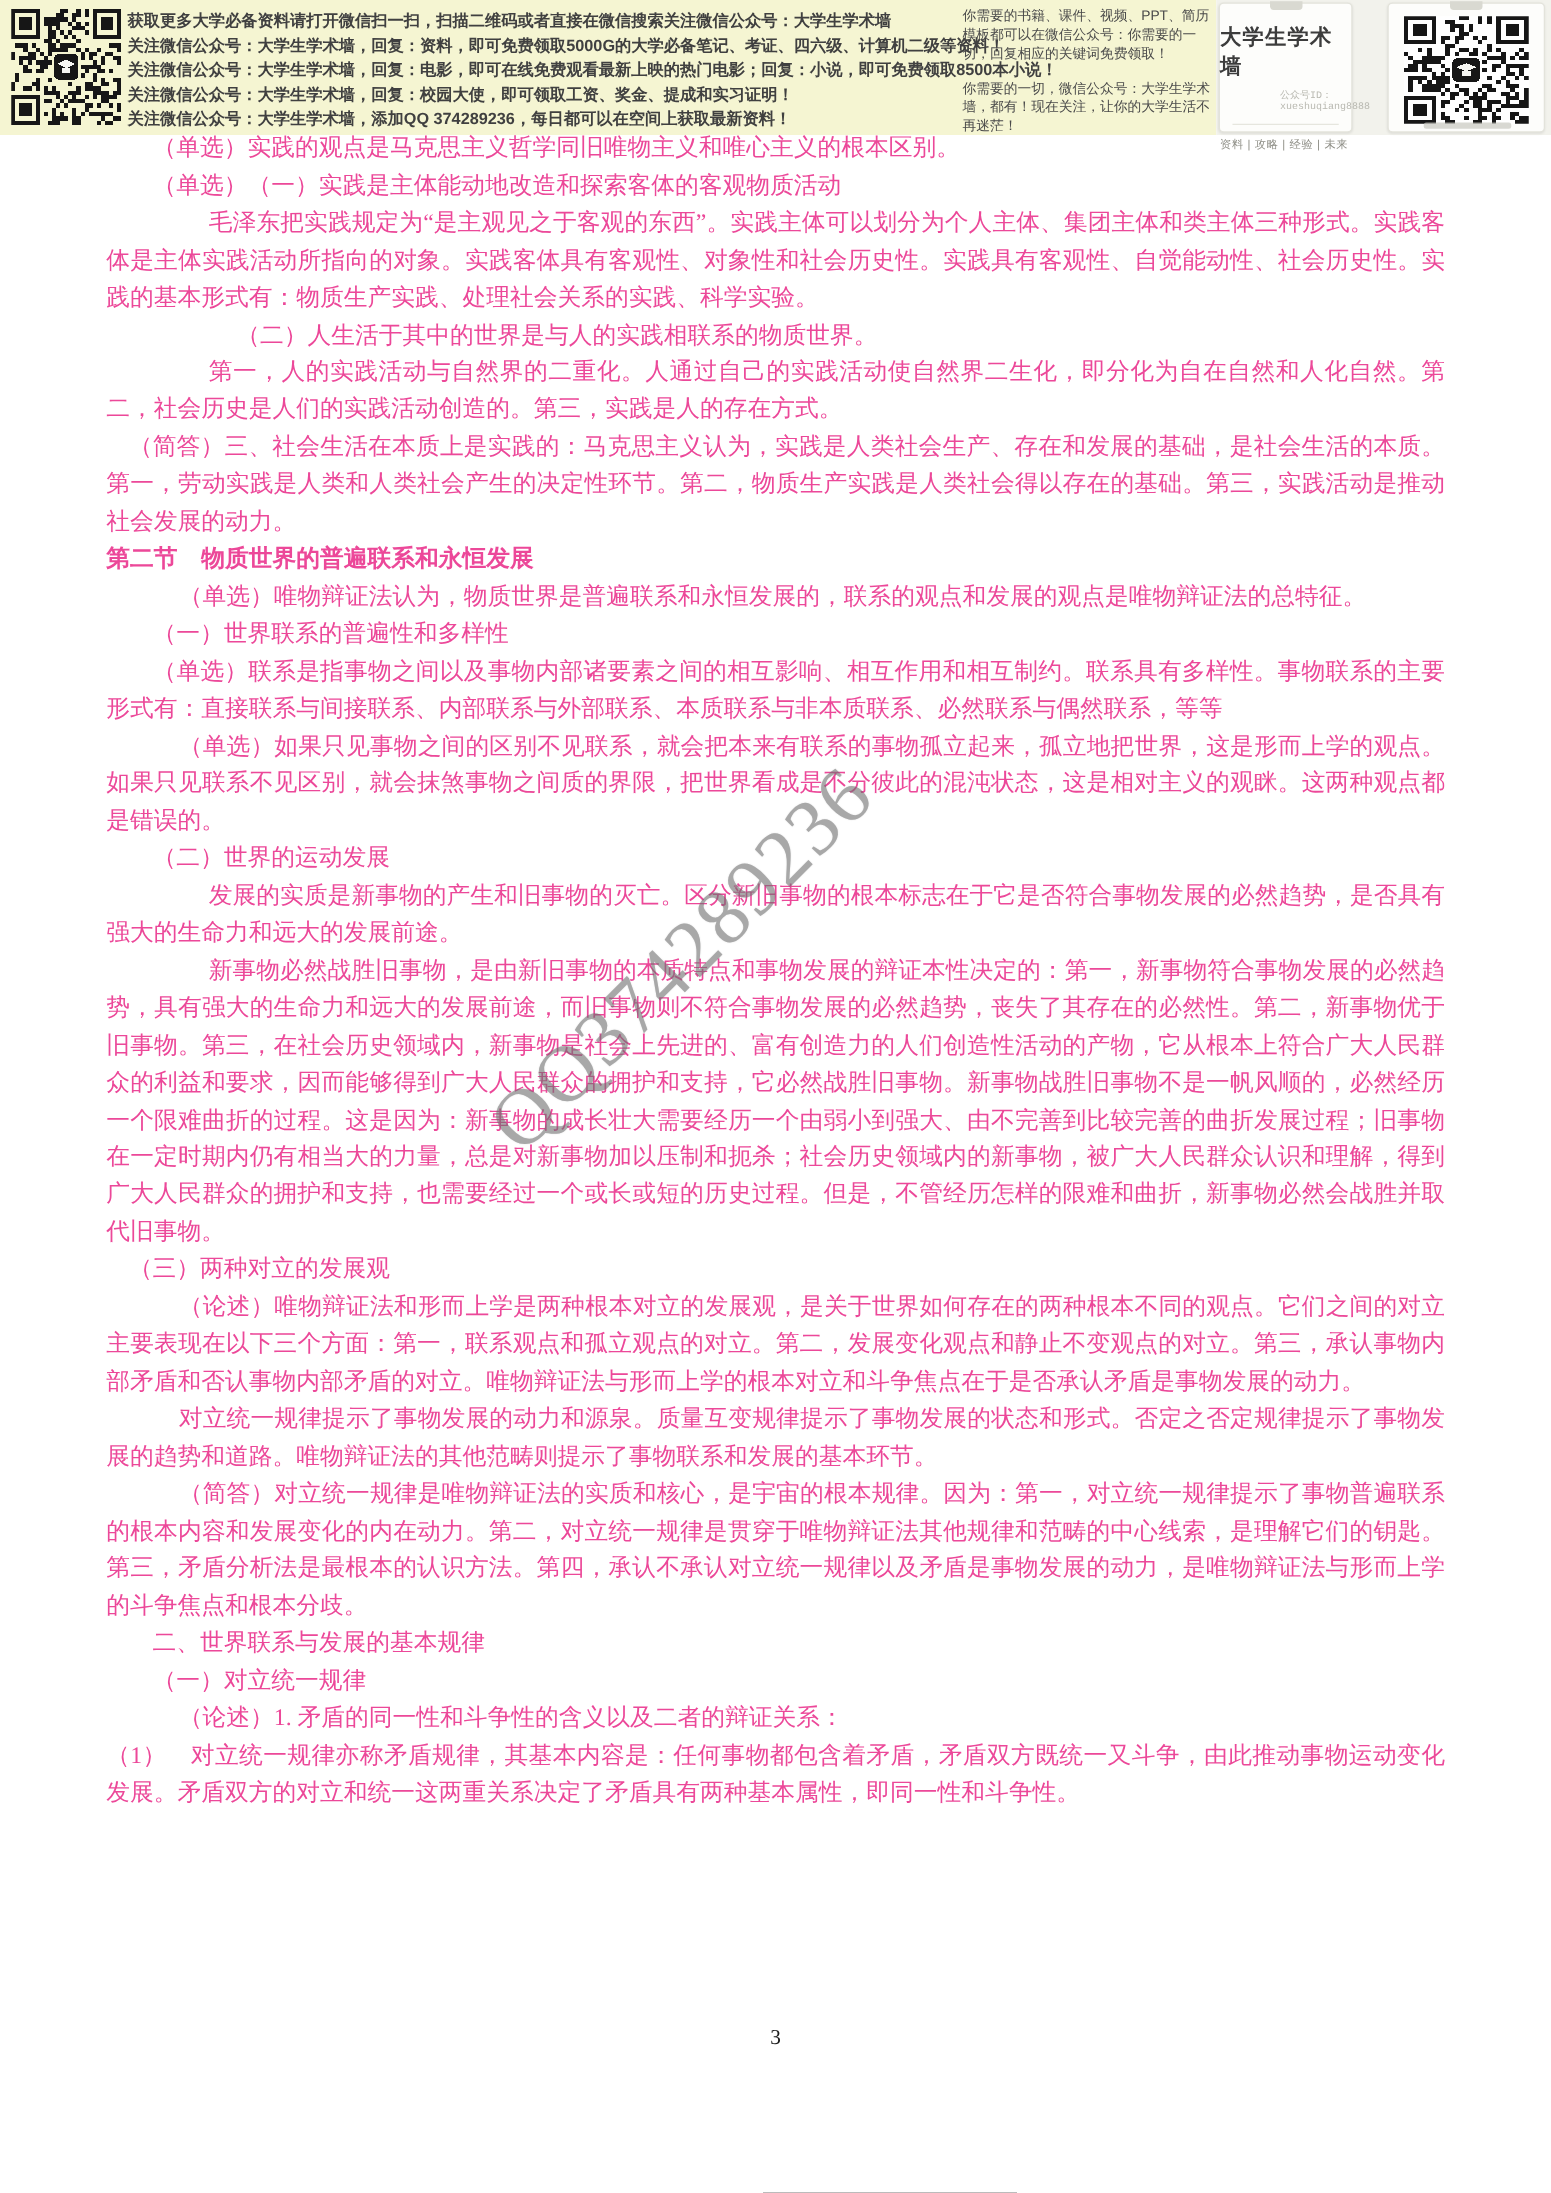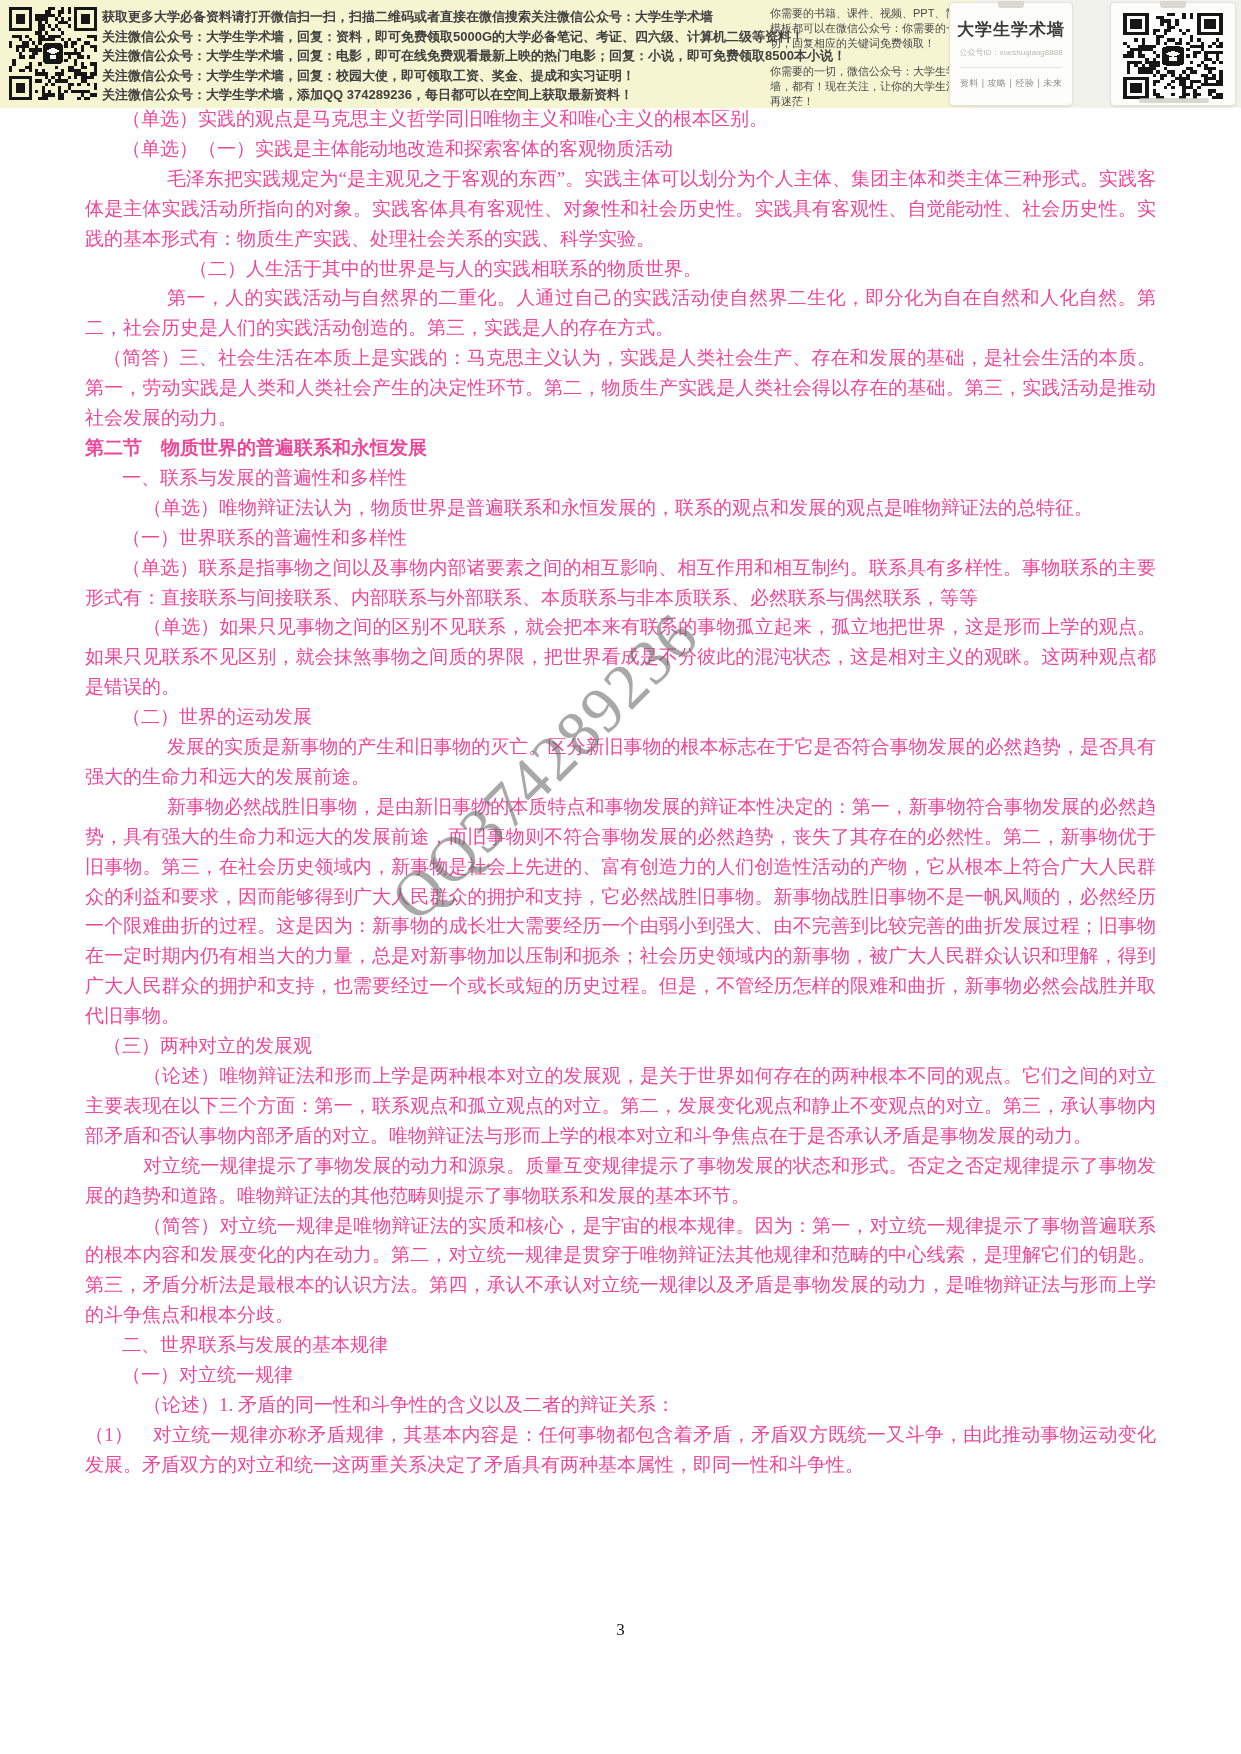--- a/index.html
+++ b/index.html
@@ -26,25 +26,25 @@
   .promo-block{margin-bottom:13px;}
   .card{
     position:absolute;top:2px;height:104px;background:#fdfdfb;
     border:1px solid #e3e3db;border-radius:4px;box-shadow:0 1px 2px rgba(0,0,0,.08);
     box-sizing:border-box;
   }
   .card .tab{
     position:absolute;top:-2px;left:50%;transform:translateX(-50%);
     width:26px;height:7px;background:#d9d9d1;border-radius:0 0 3px 3px;
   }
-  .account-card{left:949px;width:124px;text-align:center;}
+  .account-card{left:975px;width:107px;text-align:left;}
   .card-title{margin-top:15px;font-size:17px;font-weight:700;color:#3c3c3c;letter-spacing:1px;
     font-family:"Liberation Sans","DejaVu Sans",sans-serif;}
   .card-id{margin-top:6px;font-size:8px;color:#b9b9b1;
-    font-family:Liberation Sans, sans-serif;}
+    font-family:Liberation Mono, monospace;padding-left:48px;}
   .card-divider{border-top:1px solid #e6e6de;margin:9px 10px 0 10px;}
   .card-tags{margin-top:9px;font-size:9px;color:#8f8f87;letter-spacing:.5px;
     font-family:"Liberation Sans","DejaVu Sans",sans-serif;}
   .qr-card{left:1110px;width:126px;}
   .qr-right{position:absolute;left:12px;top:10px;width:100px;height:86px;}
   .qr-caption-blur{
     position:absolute;left:28px;bottom:2px;width:70px;height:5px;
     background:#c9c9c2;opacity:.7;border-radius:2px;filter:blur(.6px);
   }
   
@@ -570,21 +570,20 @@
   </header>
 
   <main class="doc" id="doc-body">
       <p class="t-body ind-i2">（单选）实践的观点是马克思主义哲学同旧唯物主义和唯心主义的根本区别。</p>
       <p class="t-body ind-i2">（单选）（一）实践是主体能动地改造和探索客体的客观物质活动</p>
       <p class="t-body ind-i45">毛泽东把实践规定为“是主观见之于客观的东西”。实践主体可以划分为个人主体、集团主体和类主体三种形式。实践客体是主体实践活动所指向的对象。实践客体具有客观性、对象性和社会历史性。实践具有客观性、自觉能动性、社会历史性。实践的基本形式有：物质生产实践、处理社会关系的实践、科学实验。</p>
       <p class="t-body ind-i6">（二）人生活于其中的世界是与人的实践相联系的物质世界。</p>
       <p class="t-body ind-i45">第一，人的实践活动与自然界的二重化。人通过自己的实践活动使自然界二生化，即分化为自在自然和人化自然。第二，社会历史是人们的实践活动创造的。第三，实践是人的存在方式。</p>
       <p class="t-body ind-i1">（简答）三、社会生活在本质上是实践的：马克思主义认为，实践是人类社会生产、存在和发展的基础，是社会生活的本质。第一，劳动实践是人类和人类社会产生的决定性环节。第二，物质生产实践是人类社会得以存在的基础。第三，实践活动是推动社会发展的动力。</p>
       <p class="t-section ind-i0">第二节　物质世界的普遍联系和永恒发展</p>
-      <p class="t-orange ind-i2">一、联系与发展的普遍性和多样性</p>
       <p class="t-body ind-i3">（单选）唯物辩证法认为，物质世界是普遍联系和永恒发展的，联系的观点和发展的观点是唯物辩证法的总特征。</p>
       <p class="t-body ind-i2">（一）世界联系的普遍性和多样性</p>
       <p class="t-body ind-i2">（单选）联系是指事物之间以及事物内部诸要素之间的相互影响、相互作用和相互制约。联系具有多样性。事物联系的主要形式有：直接联系与间接联系、内部联系与外部联系、本质联系与非本质联系、必然联系与偶然联系，等等</p>
       <p class="t-body ind-i3">（单选）如果只见事物之间的区别不见联系，就会把本来有联系的事物孤立起来，孤立地把世界，这是形而上学的观点。如果只见联系不见区别，就会抹煞事物之间质的界限，把世界看成是不分彼此的混沌状态，这是相对主义的观眯。这两种观点都是错误的。</p>
       <p class="t-body ind-i2">（二）世界的运动发展</p>
       <p class="t-body ind-i45">发展的实质是新事物的产生和旧事物的灭亡。区分新旧事物的根本标志在于它是否符合事物发展的必然趋势，是否具有强大的生命力和远大的发展前途。</p>
       <p class="t-body ind-i45">新事物必然战胜旧事物，是由新旧事物的本质特点和事物发展的辩证本性决定的：第一，新事物符合事物发展的必然趋势，具有强大的生命力和远大的发展前途，而旧事物则不符合事物发展的必然趋势，丧失了其存在的必然性。第二，新事物优于旧事物。第三，在社会历史领域内，新事物是社会上先进的、富有创造力的人们创造性活动的产物，它从根本上符合广大人民群众的利益和要求，因而能够得到广大人民群众的拥护和支持，它必然战胜旧事物。新事物战胜旧事物不是一帆风顺的，必然经历一个限难曲折的过程。这是因为：新事物的成长壮大需要经历一个由弱小到强大、由不完善到比较完善的曲折发展过程；旧事物在一定时期内仍有相当大的力量，总是对新事物加以压制和扼杀；社会历史领域内的新事物，被广大人民群众认识和理解，得到广大人民群众的拥护和支持，也需要经过一个或长或短的历史过程。但是，不管经历怎样的限难和曲折，新事物必然会战胜并取代旧事物。</p>
       <p class="t-body ind-i1">（三）两种对立的发展观</p>
       <p class="t-body ind-i3">（论述）唯物辩证法和形而上学是两种根本对立的发展观，是关于世界如何存在的两种根本不同的观点。它们之间的对立主要表现在以下三个方面：第一，联系观点和孤立观点的对立。第二，发展变化观点和静止不变观点的对立。第三，承认事物内部矛盾和否认事物内部矛盾的对立。唯物辩证法与形而上学的根本对立和斗争焦点在于是否承认矛盾是事物发展的动力。</p>
       <p class="t-body ind-i3">对立统一规律提示了事物发展的动力和源泉。质量互变规律提示了事物发展的状态和形式。否定之否定规律提示了事物发展的趋势和道路。唯物辩证法的其他范畴则提示了事物联系和发展的基本环节。</p>

